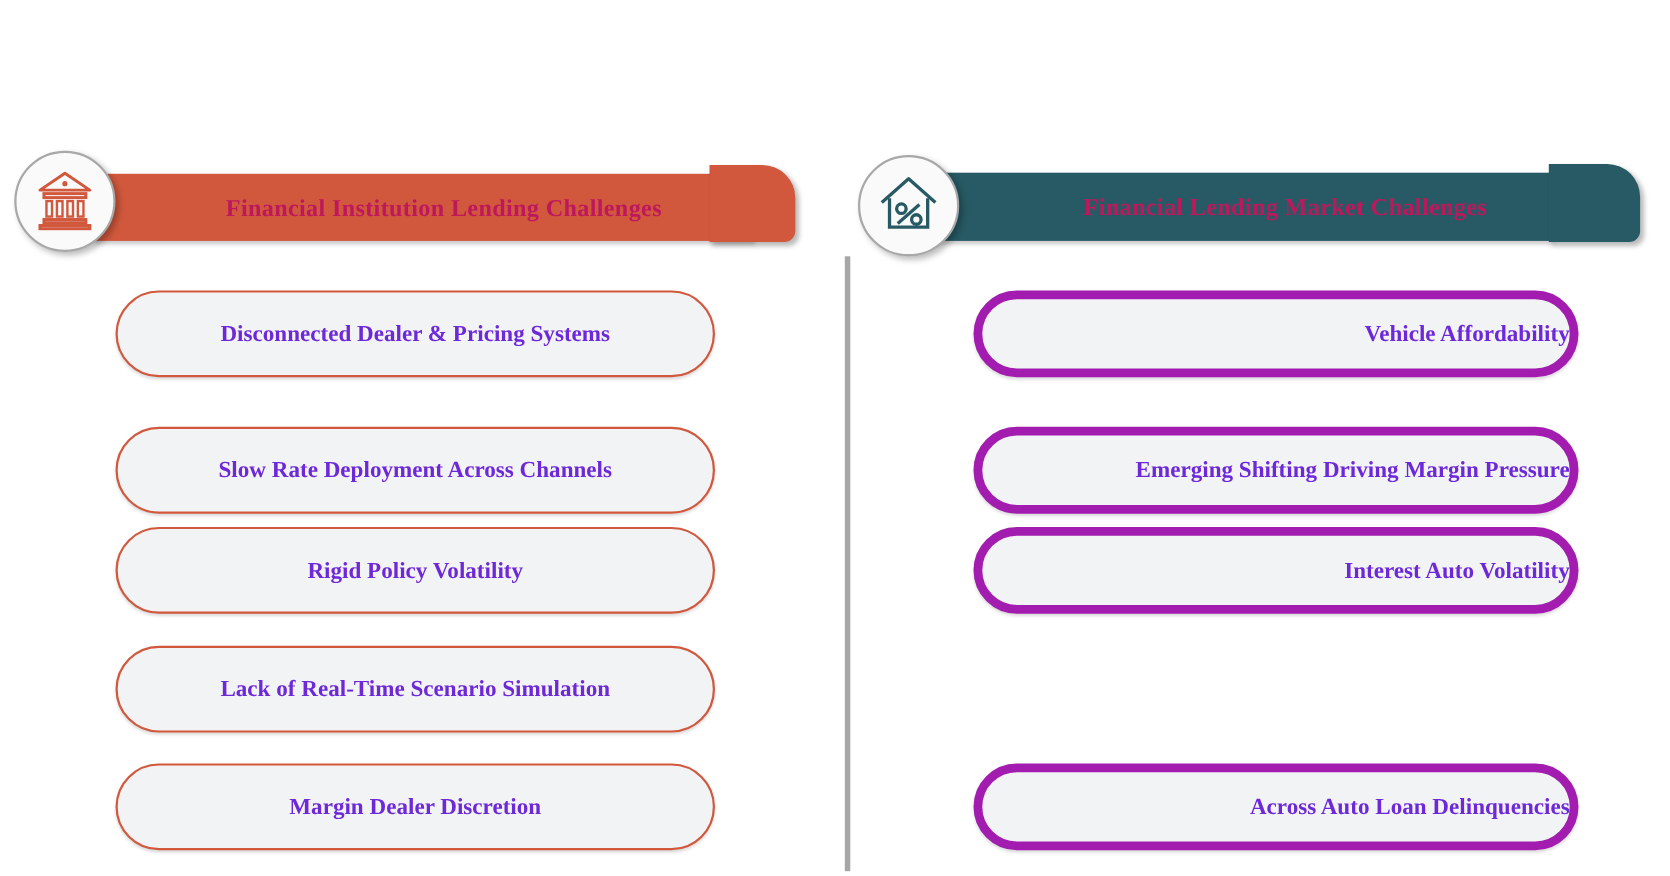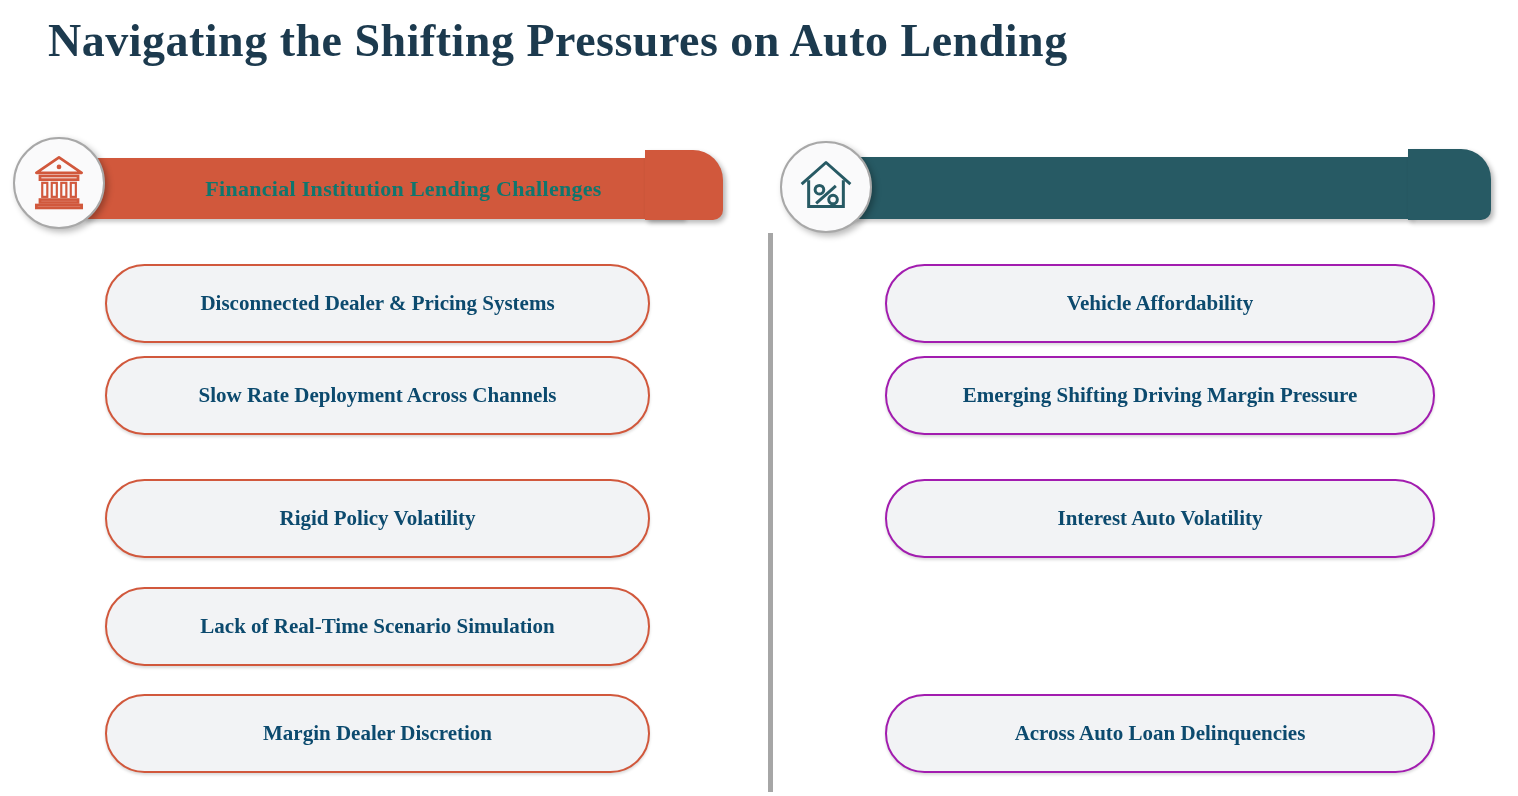--- a/index.html
+++ b/index.html
@@ -22,21 +22,21 @@
   .banner-cap  { position: absolute; border-radius: 0 30px 10px 0; box-shadow: 3px 3px 5px rgba(0,0,0,0.28); }
 
   .banner-band.left { left: 84px;  top: 158px; width: 600px; height: 61px; background: #D1583C; }
   .banner-cap.left  { left: 645px; top: 150px; width: 78px;  height: 70px; background: #D1583C; }
   .banner-band.right{ left: 846px; top: 157px; width: 566px; height: 62px; background: #275A64; }
   .banner-cap.right { left: 1408px;top: 149px; width: 83px;  height: 71px; background: #275A64; }
 
   .banner-text {
     position: absolute; z-index: 2;
     display: flex; align-items: center; justify-content: center;
-    color: #0f766e; font-weight: 700; font-size: 22px; letter-spacing: 0.3px;
+    color: #be185d; font-weight: 700; font-size: 22px; letter-spacing: 0.3px;
     white-space: nowrap;
   }
   .banner-text.left  { left: 84px;  top: 158px; width: 639px; height: 61px; }
   .banner-text.right { left: 846px; top: 157px; width: 645px; height: 62px; }
 
   
   .badge {
     position: absolute; z-index: 3;
     width: 92px; height: 92px; border-radius: 50%;
     background: #FAFAFB; border: 2.5px solid #A8A8A8;
@@ -53,34 +53,33 @@
   }
 
   
   .pill {
     position: absolute; height: 79px; border-radius: 40px;
     background: #F2F3F5;
     display: flex; align-items: center; justify-content: center;
     box-shadow: 0 2px 3px rgba(0,0,0,0.15);
   }
   .pill span {
-    font-weight: 700; font-size: 21px; color: #0c4a6e;
+    font-weight: 700; font-size: 21px; color: #6d28d9;
     text-align: center; white-space: nowrap;
   }
   .pill.left  { left: 105px; width: 545px; border: 2px solid #D1583C; }
-  .pill.right { left: 885px; width: 550px; border: 2px solid #a21caf; }
-  .r1 { top: 264px; } .r2 { top: 356px; } .r3 { top: 479px; }
+  .pill.right { left: 885px; width: 550px; border: 8px solid #a21caf; justify-content: flex-end; }
+  .r1 { top: 264px; } .r2 { top: 388px; } .r3 { top: 479px; }
   .r4 { top: 587px; } .r5 { top: 694px; }
 </style>
 </head>
 <body>
 
 <div class="canvas">
 
-  <h1 class="page-title">Navigating the Shifting Pressures on Auto Lending</h1>
 
   <div class="banner-band left"></div>
   <div class="banner-cap left"></div>
   <div class="banner-text left">Financial Institution Lending Challenges</div>
   <div class="badge left">
     <span>
       <svg viewBox="0 0 64 64" width="58" height="58" fill="none" stroke="#D1583C" stroke-width="3">
         <path d="M7 23 L32 6 L57 23 Z" stroke-linejoin="round"></path>
         <circle cx="32" cy="16.5" r="2.6" fill="#D1583C" stroke="none"></circle>
         <rect x="11" y="26.5" width="42" height="4"></rect>
@@ -89,20 +88,21 @@
         <rect x="34.5" y="34" width="5.6" height="15.5" stroke-width="2.4"></rect>
         <rect x="45" y="34" width="5.6" height="15.5" stroke-width="2.4"></rect>
         <rect x="11" y="52.5" width="42" height="3.2"></rect>
         <rect x="7" y="58.5" width="50" height="3.2"></rect>
       </svg>
     </span>
   </div>
 
   <div class="banner-band right"></div>
   <div class="banner-cap right"></div>
+  <div class="banner-text right">Financial Lending Market Challenges</div>
   <div class="badge right">
     <span>
       <svg viewBox="0 0 64 64" width="60" height="60" fill="none" stroke="#275A64" stroke-width="3.2">
         <path d="M6 31 L32 8 L58 31" stroke-linejoin="round"></path>
         <path d="M13.5 27 L13.5 55 L50.5 55 L50.5 27"></path>
         <circle cx="25" cy="37" r="4.6"></circle>
         <circle cx="39.5" cy="47.5" r="4.6"></circle>
         <line x1="42.5" y1="33" x2="21.5" y2="51.5"></line>
       </svg>
     </span>

